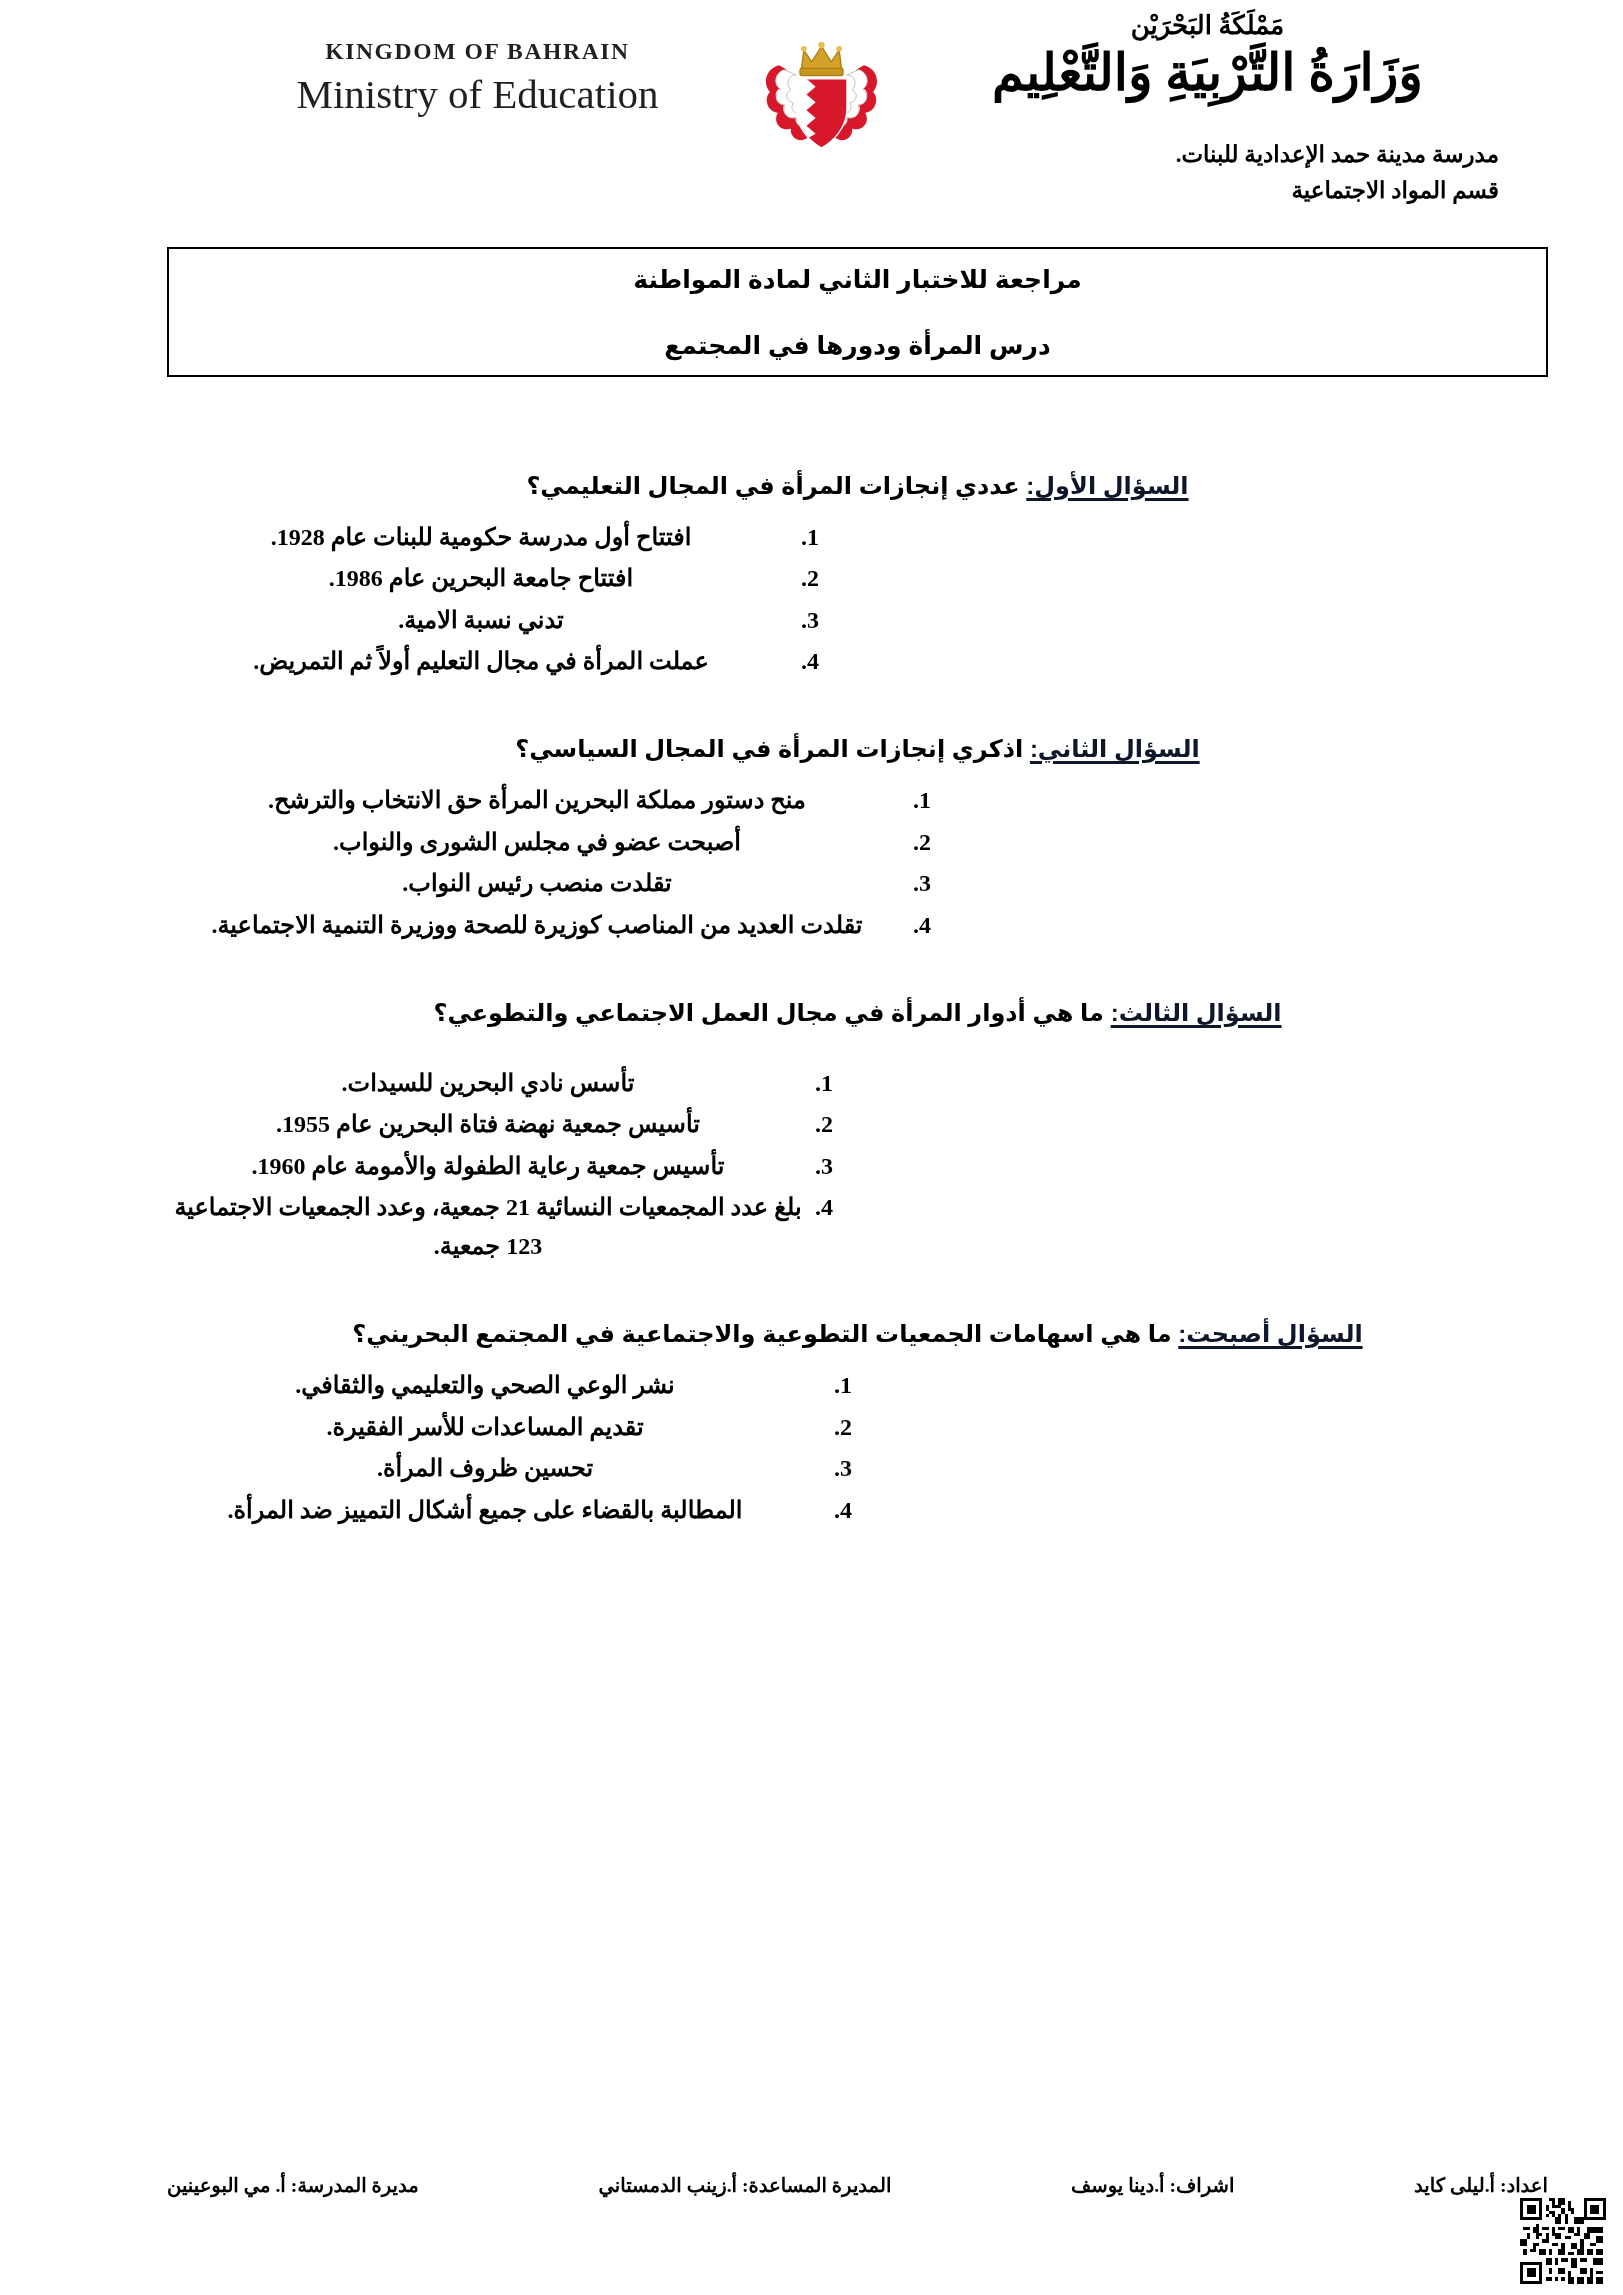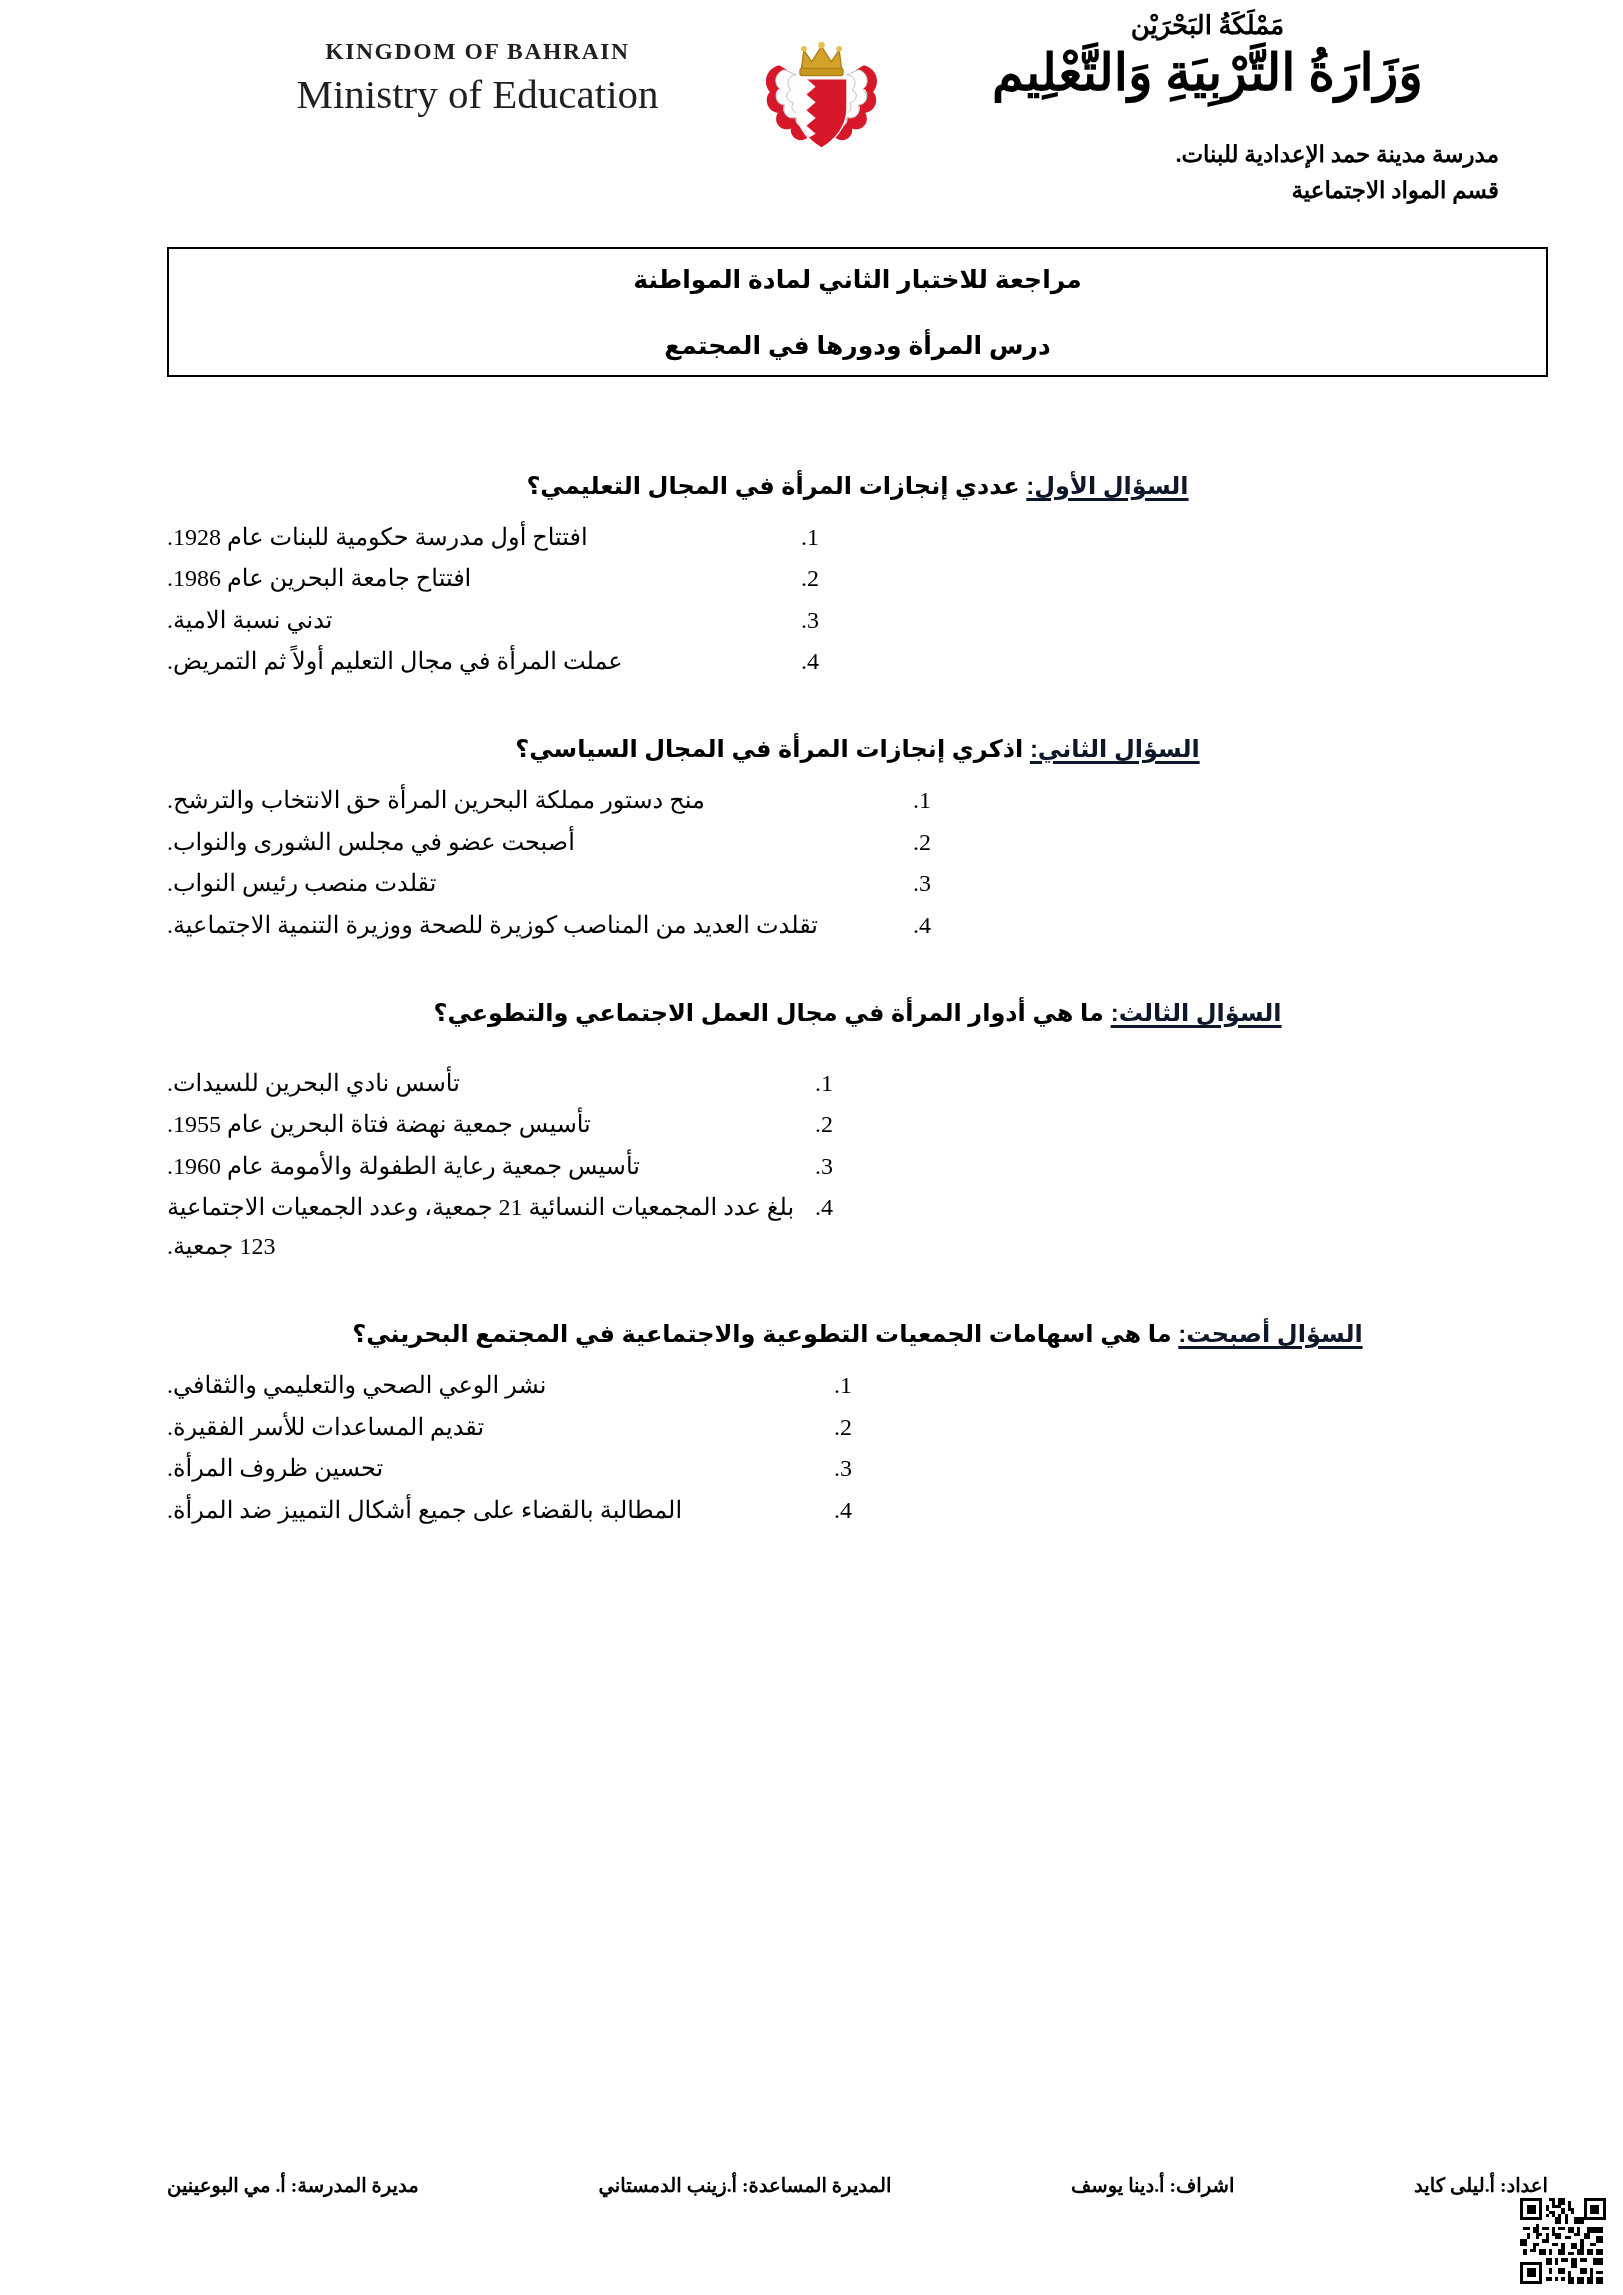--- a/index.html
+++ b/index.html
@@ -131,21 +131,22 @@
     direction: rtl;
     margin: 0;
     padding: 0 0 0 0;
     font-family: "Liberation Serif", "DejaVu Serif", serif;
     font-size: 24px;
     line-height: 1.62;
   }
   ol.answers li {
     margin: 0 0 2.6px 0;
     padding: 0;
-    text-align: left;
+    text-align: center;
+    font-weight: bold;
   }
 
   .q1 ol.answers { padding-right: 753px; }
   .q2 ol.answers { padding-right: 641px; }
   .q3 ol.answers { padding-right: 739px; margin-top: 36px; }
   .q4 ol.answers { padding-right: 720px; }
   .q4 ol.answers li { padding-right: 25px; }
 
   .q1 { margin-top: 11.8px; }
   .q2 { margin-top: 52px; }

